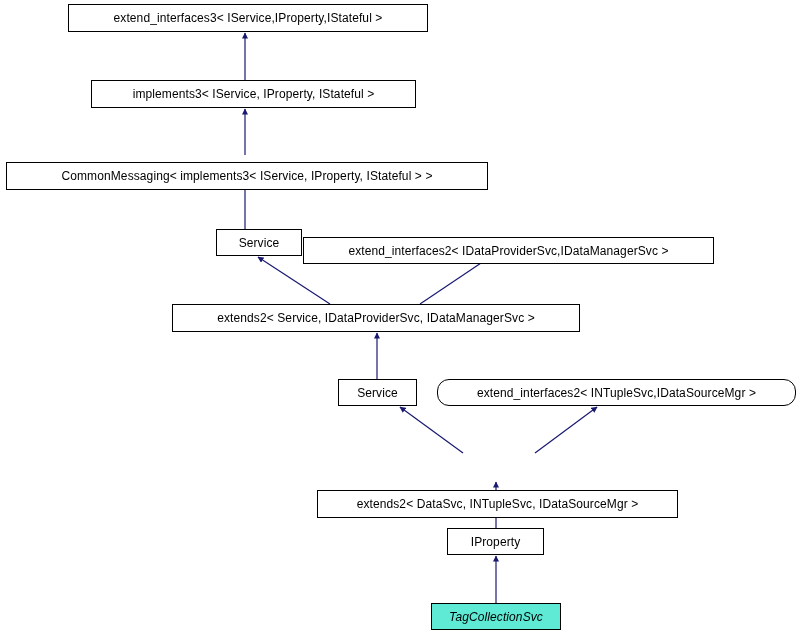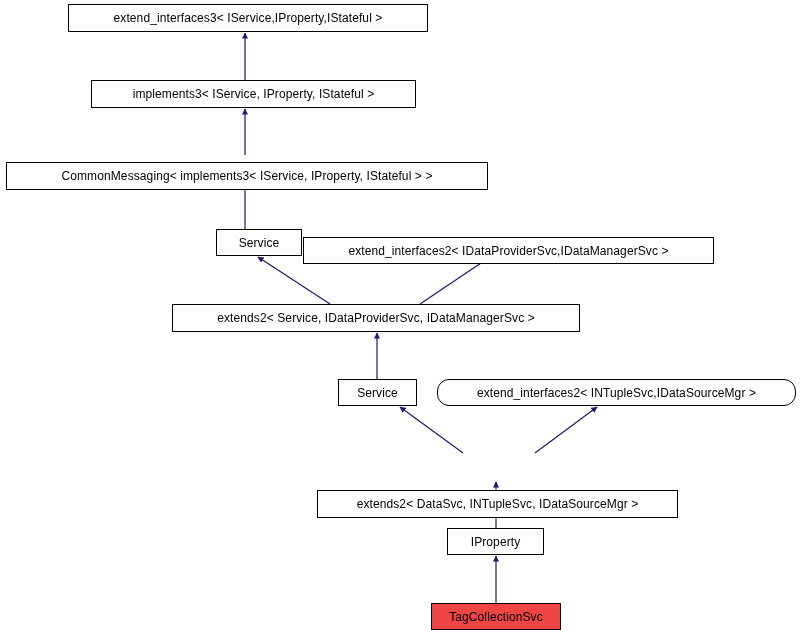--- a/index.html
+++ b/index.html
@@ -32,21 +32,22 @@
     align-items: center;
     justify-content: center;
     white-space: nowrap;
     color: #000000;
     font-size: 12px;
     line-height: 1;
     letter-spacing: 0.1px;
     z-index: 2;
   }
   .uml-node.highlight {
-    background: #ef4444;
+    background: #5eead4;
+    font-style: italic;
   }
   .node-label {
     display: block;
     padding: 0 8px;
   }
 </style>
 </head>
 <body>
 
 <div id="diagram-root">

